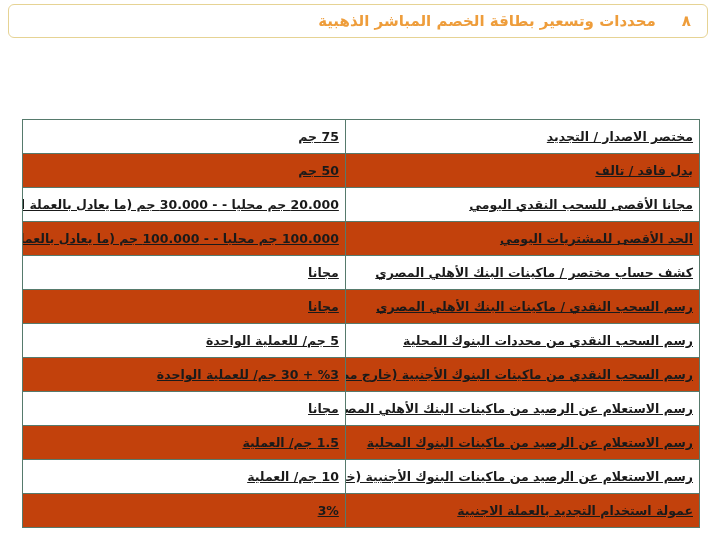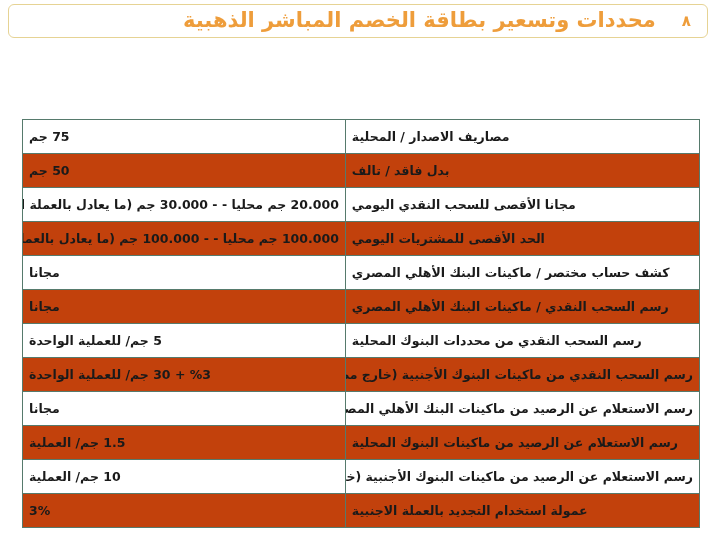--- a/index.html
+++ b/index.html
@@ -33,62 +33,63 @@
   }
   .section-number {
     color: #ee9d3b;
     font-weight: bold;
     font-size: 15px;
     line-height: 1;
   }
   .section-title {
     color: #ee9d3b;
     font-weight: bold;
-    font-size: 21px;
+    font-size: 15px;
     line-height: 1.2;
     margin-left: 17px;
   }
   
   table.fee-table {
     position: absolute;
     left: 22px;
     top: 119px;
     width: 678px;
     border-collapse: collapse;
     table-layout: fixed;
   }
   table.fee-table td {
     border: 1px solid #567a6c;
     height: 33px;
-    text-align: left;
+    text-align: right;
     vertical-align: middle;
     font-size: 12.5px;
     font-weight: bold;
     color: #1a1a1a;
     padding: 0 6px;
     background: #ffffff;
     overflow: hidden;
     white-space: nowrap;
+    text-decoration: underline;
   }
   table.fee-table td.label-cell { width: 52.4%; }
   table.fee-table td.value-cell { width: 47.6%; }
   table.fee-table tr.hl td { background: #c2410c; }
 </style>
 </head>
 <body>
 
 <div class="header-box" dir="rtl">
   <span class="section-number">٨</span>
   <span class="section-title">محددات وتسعير بطاقة الخصم المباشر الذهبية</span>
 </div>
 
 <table class="fee-table" dir="rtl">
   <tbody id="fee-rows">
       <tr>
-        <td class="label-cell">مصاريف الاصدار / المحلية</td>
+        <td class="label-cell">مختصر الاصدار / التجديد</td>
         <td class="value-cell">75 جم</td>
       </tr>
       <tr class="hl">
         <td class="label-cell">بدل فاقد / تالف</td>
         <td class="value-cell">50 جم</td>
       </tr>
       <tr>
         <td class="label-cell">مجانا الأقصى للسحب النقدي اليومي</td>
         <td class="value-cell">20.000 جم محليا - - 30.000 جم (ما يعادل بالعملة الأجنبية )</td>
       </tr>

